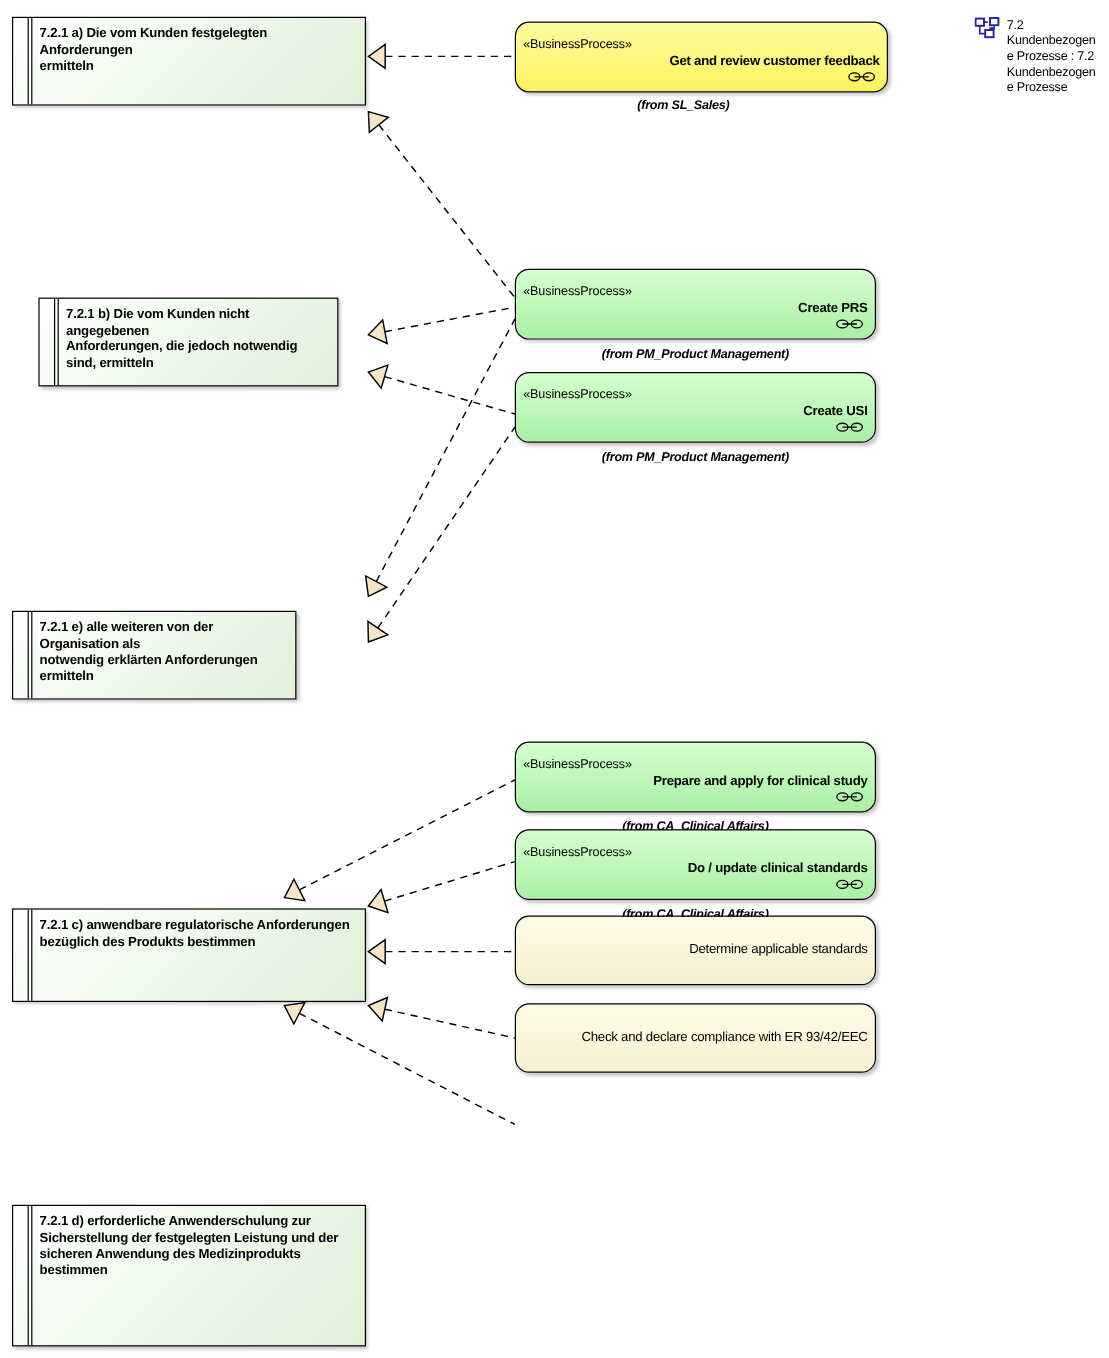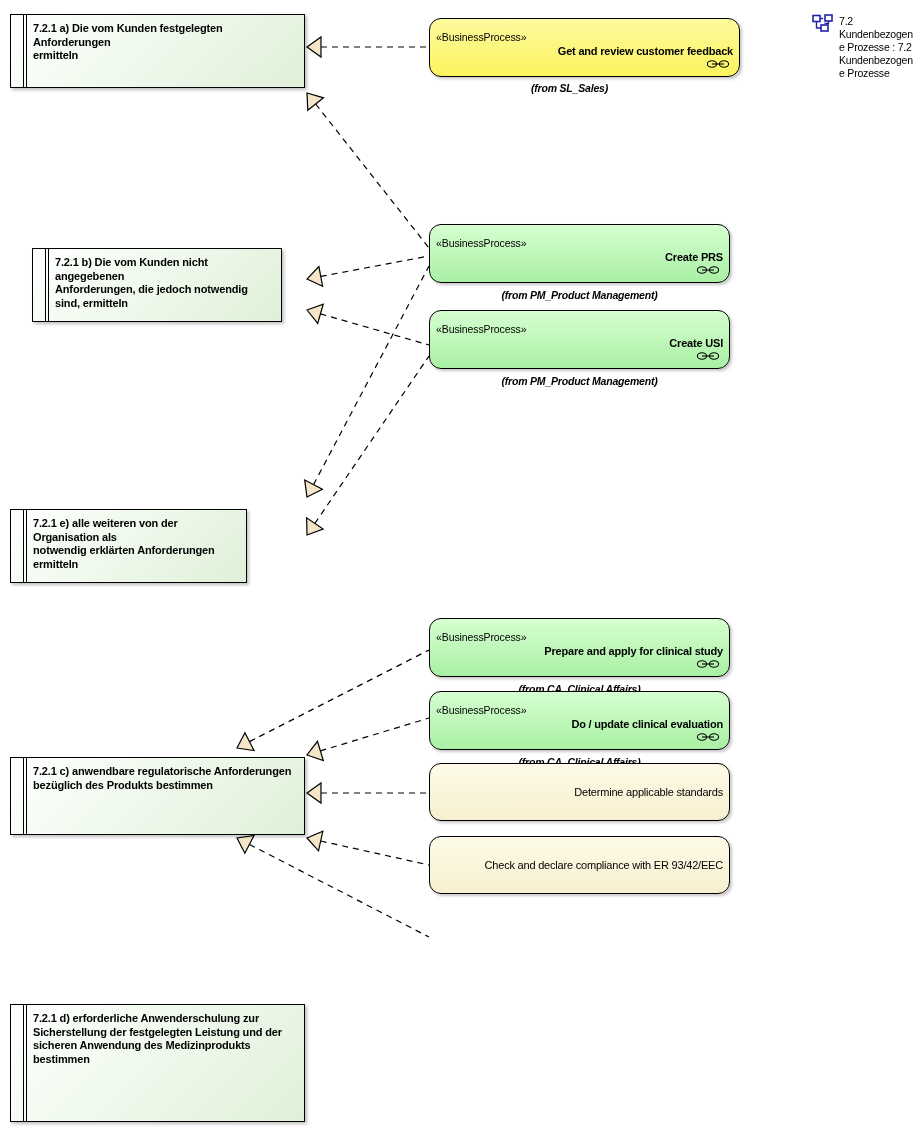--- a/index.html
+++ b/index.html
@@ -268,21 +268,21 @@
     <svg class="marker" viewBox="0 0 24 10">
       <line x1="6" y1="5" x2="18" y2="5" stroke="#000" stroke-width="1.1"></line>
       <ellipse cx="6" cy="5" rx="4.6" ry="3.3" fill="none" stroke="#000" stroke-width="1.1"></ellipse>
       <ellipse cx="18" cy="5" rx="4.6" ry="3.3" fill="none" stroke="#000" stroke-width="1.1"></ellipse>
     </svg>
   </div>
   <div class="from" id="from-proc-clinstudy" style="left: 429px; top: 683px; width: 301px;">(from CA_Clinical Affairs)</div>
 
   <div class="proc green" id="proc-clineval" style="left: 429px; top: 691px; width: 301px; height: 59px;">
     <div class="stereo">«BusinessProcess»</div>
-    <div class="pname">Do / update clinical evaluation</div>
+    <div class="pname">Do / update clinical standards</div>
     <svg class="marker" viewBox="0 0 24 10">
       <line x1="6" y1="5" x2="18" y2="5" stroke="#000" stroke-width="1.1"></line>
       <ellipse cx="6" cy="5" rx="4.6" ry="3.3" fill="none" stroke="#000" stroke-width="1.1"></ellipse>
       <ellipse cx="18" cy="5" rx="4.6" ry="3.3" fill="none" stroke="#000" stroke-width="1.1"></ellipse>
     </svg>
   </div>
   <div class="from" id="from-proc-clineval" style="left: 429px; top: 756px; width: 301px;">(from CA_Clinical Affairs)</div>
 
   <div class="proc beige plain" id="proc-standards" style="left: 429px; top: 763px; width: 301px; height: 58px;">
     <div class="pname">Determine applicable standards</div>

